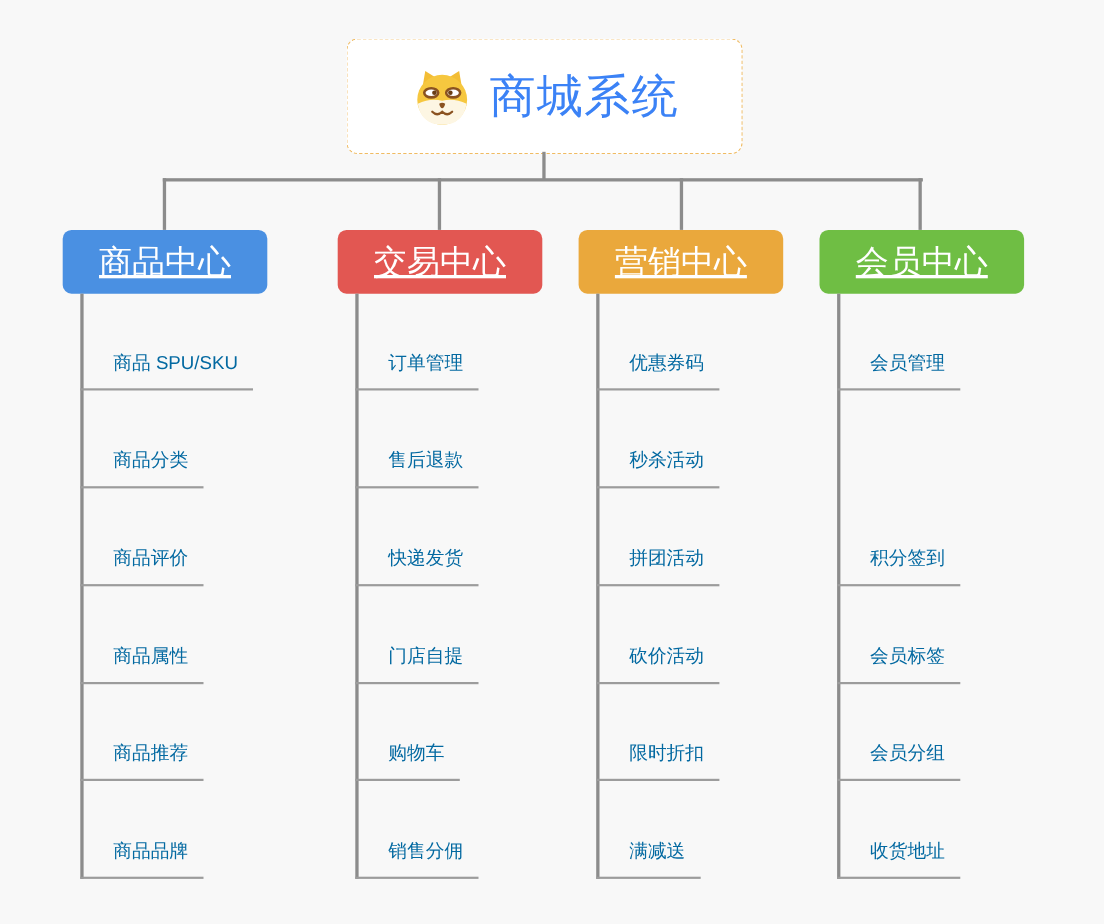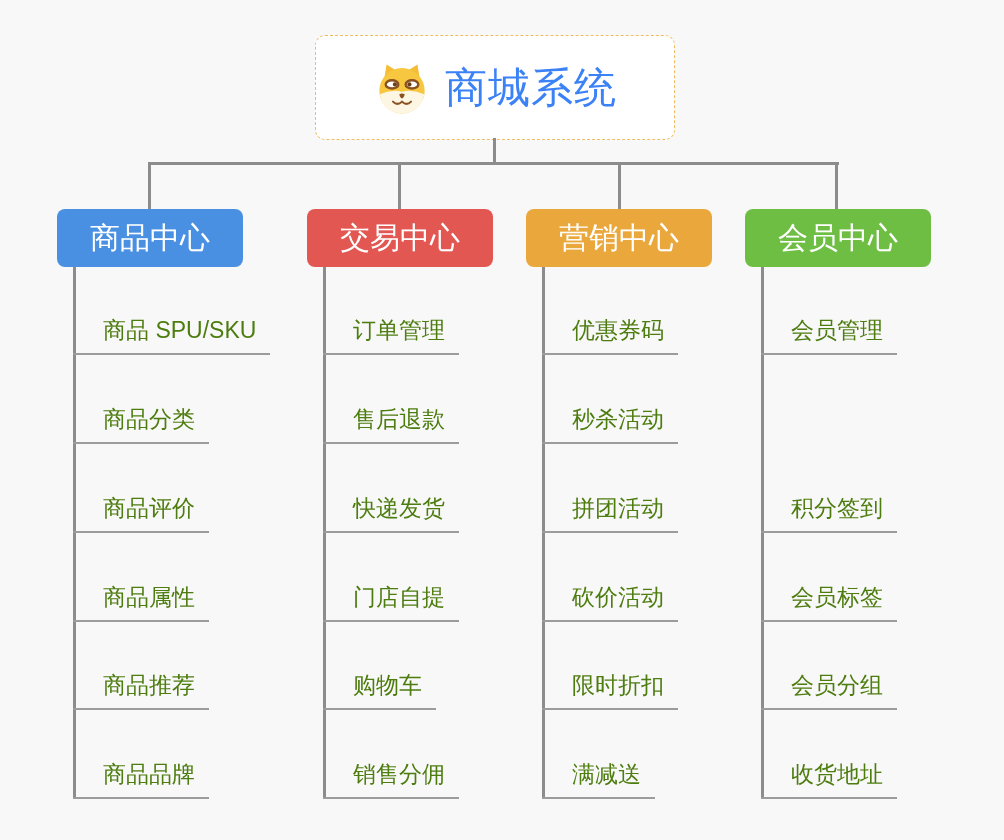--- a/index.html
+++ b/index.html
@@ -50,33 +50,34 @@
   .branch-3 { left:745px; }
 
   .branch-header {
     position:absolute; left:0; top:0;
     width:186px; height:58px;
     border-radius:8px;
     display:flex; align-items:center; justify-content:center;
     color:#ffffff; font-size:30px;
     white-space:nowrap;
     cursor:pointer;
+    text-decoration:underline;
   }
 
   .trunk {
     position:absolute; left:16px; top:58px;
     width:3px; height:532px;
     background:#8c8c8c;
   }
 
   .sub-item {
     position:absolute; left:16px;
     padding:0 14px 8px 30px;
-    font-size:23px; line-height:30px;
-    color:#4d7c0f;
+    font-size:17px; line-height:30px;
+    color:#0369a1;
     border-bottom:2px solid #9c9c9c;
     white-space:nowrap;
     cursor:pointer;
   }
   .row-0 { top:106px; }
   .row-1 { top:195px; }
   .row-2 { top:284px; }
   .row-3 { top:373px; }
   .row-4 { top:461px; }
   .row-5 { top:550px; }

